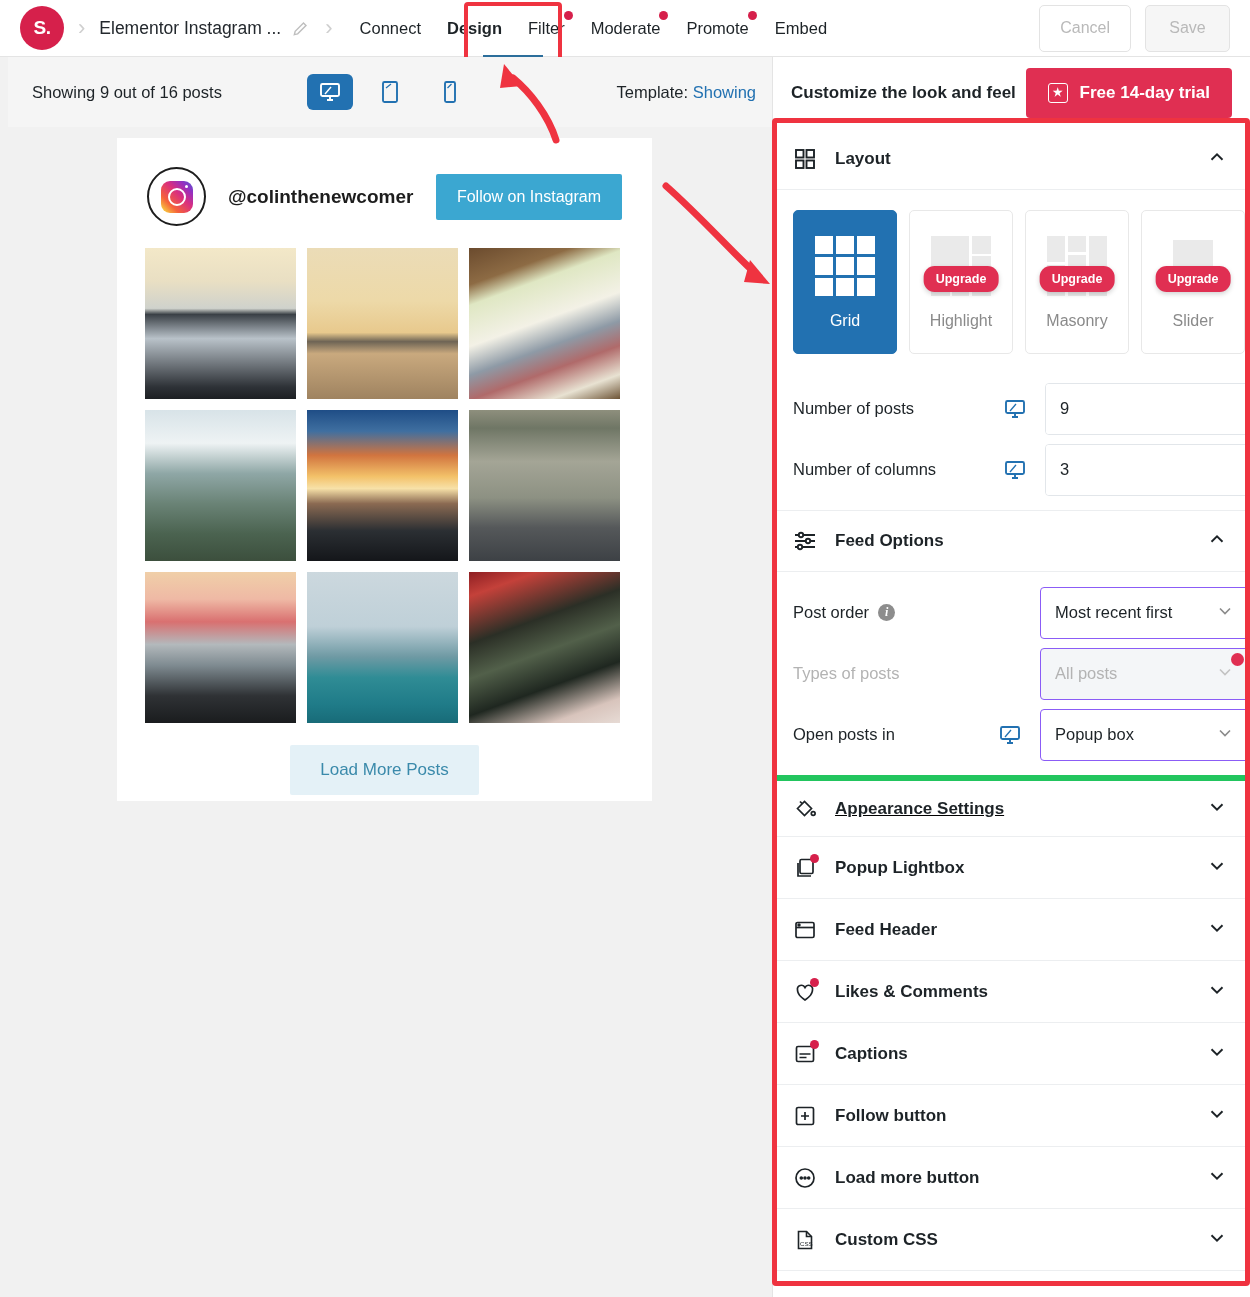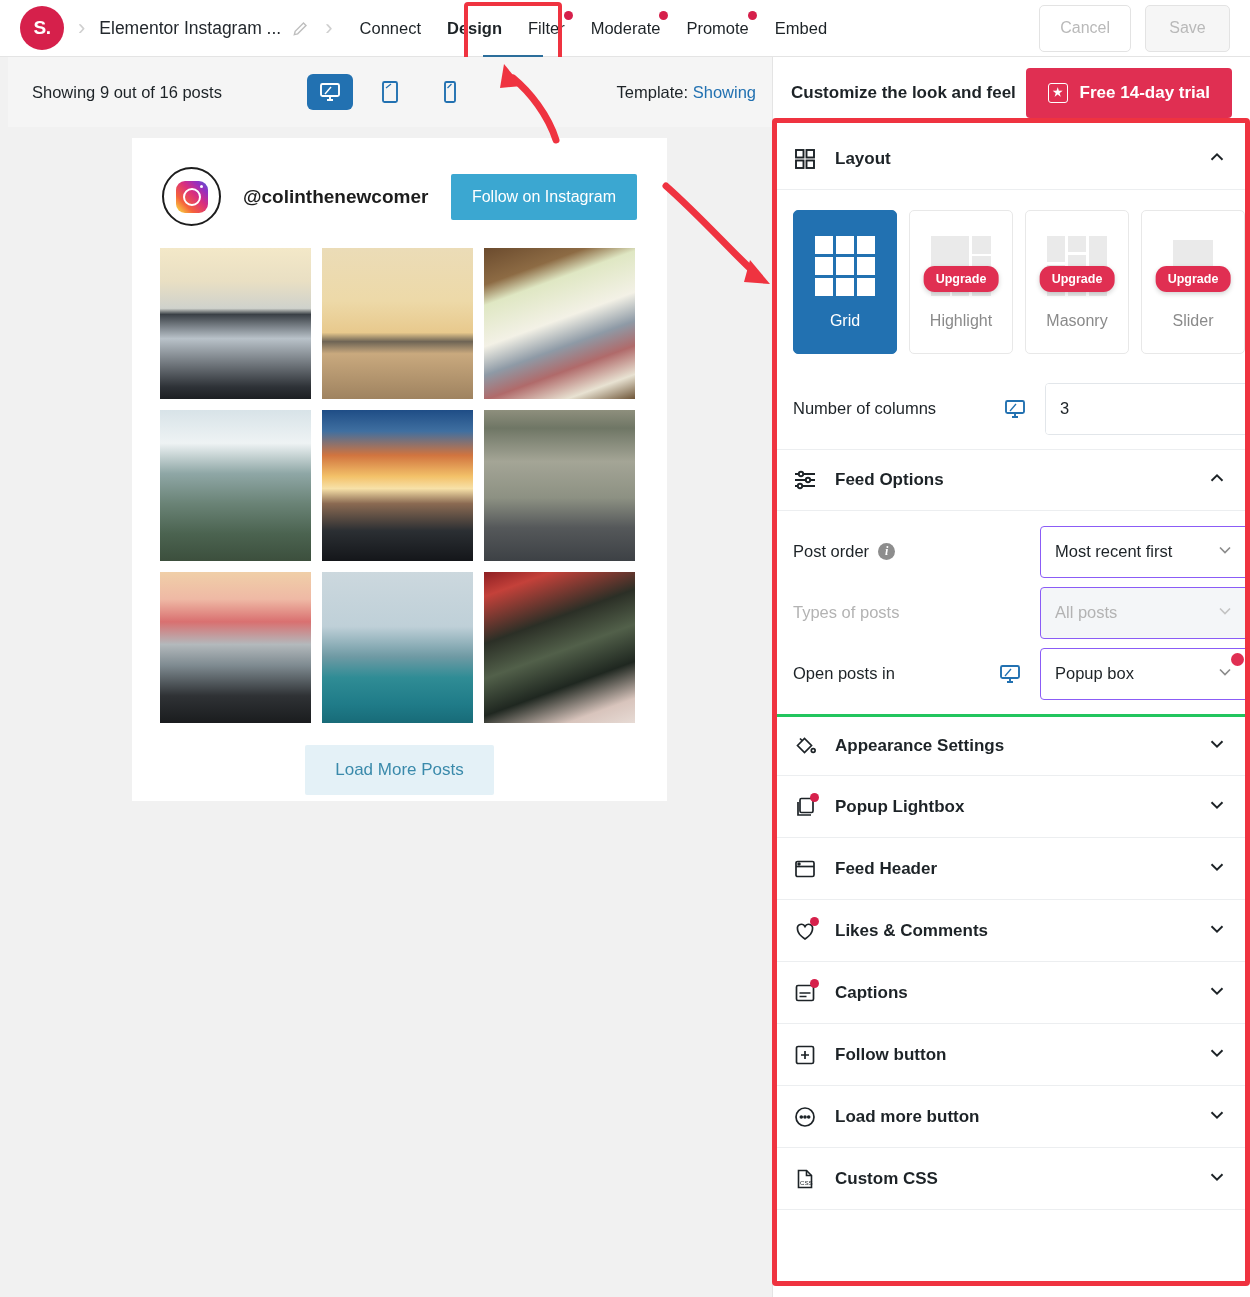--- a/index.html
+++ b/index.html
@@ -79,21 +79,21 @@
   .devbtn.active { background: #2271b1; }
   .templ { margin-left: auto; font-size: 16.5px; color: #1d2327; }
   .templ a { color: #2271b1; text-decoration: none; cursor: pointer; }
 
   
   .preview-area {
     position: absolute; top: 127px; left: 0; width: 772px; bottom: 0;
     background: #f1f1f1;
   }
   .feed-card {
-    position: absolute; left: 132px; top: 11px; width: 535px; height: 663px;
+    position: absolute; left: 117px; top: 11px; width: 535px; height: 663px;
     background: #fff;
   }
   .feed-header {
     display: flex; align-items: center; padding: 29px 30px 0 30px;
   }
   .ig-avatar {
     width: 59px; height: 59px; border-radius: 50%;
     border: 2px solid #1d1d1d;
     display: flex; align-items: center; justify-content: center;
     flex: 0 0 auto;
@@ -429,20 +429,34 @@
                 <g fill="#eaeaea">
                     <rect x="12" y="6" width="40" height="44"></rect>
                   </g>
               </svg>
             </div>
             <div class="upgrade-pill">Upgrade</div>
             <div class="lay-label">Slider</div>
           </div>
         </div>
 
+        <div class="srow">
+          <span class="lbl">Number of posts</span>
+          <span class="mon">
+            <svg width="24" height="24" viewBox="0 0 24 24" fill="none" stroke="#2271b1" stroke-width="1.9">
+              <rect x="3" y="4" width="18" height="12" rx="1.5"></rect>
+                <path d="M7 14l6-7" stroke-width="1.3"></path>
+                <path d="M9 20h6M12 16v4"></path>
+            </svg>
+          </span>
+          <div class="num-wrap">
+            <input class="num-in" value="9" style="">
+
+          </div>
+        </div>
 
         <div class="srow">
           <span class="lbl">Number of columns</span>
           <span class="mon">
             <svg width="24" height="24" viewBox="0 0 24 24" fill="none" stroke="#2271b1" stroke-width="1.9">
               <rect x="3" y="4" width="18" height="12" rx="1.5"></rect>
                 <path d="M7 14l6-7" stroke-width="1.3"></path>
                 <path d="M9 20h6M12 16v4"></path>
             </svg>
           </span>
@@ -515,21 +529,21 @@
             <span class="chev">
               <svg width="20" height="20" viewBox="0 0 24 24" fill="none" stroke="#8b8b8b" stroke-width="2">
                   <path d="M6 9l6 6 6-6"></path>
                 </svg>
             </span>
           </div>
         </div>
         <div class="divider-gap"></div>
       </div>
 
-      <div class="sec-head" style="border-top:3px solid #22c55e;">
+      <div class="sec-head" style="border-top:6px solid #22c55e;text-decoration:underline;">
         <span class="sec-icon">
           <svg width="24" height="24" viewBox="0 0 24 24" fill="none" stroke="#1d2327" stroke-width="1.7">
             <path d="M4.5 11.5l7-7 7 7-7 7z"></path>
               <path d="M9 6.5L7 4.5"></path>
               <circle cx="20.2" cy="16.5" r="1.9"></circle>
           </svg>
         </span>
         <span class="title">Appearance Settings</span>
         <span class="chev">
           <svg width="22" height="22" viewBox="0 0 24 24" fill="none" stroke="#1d2327" stroke-width="2.1">

